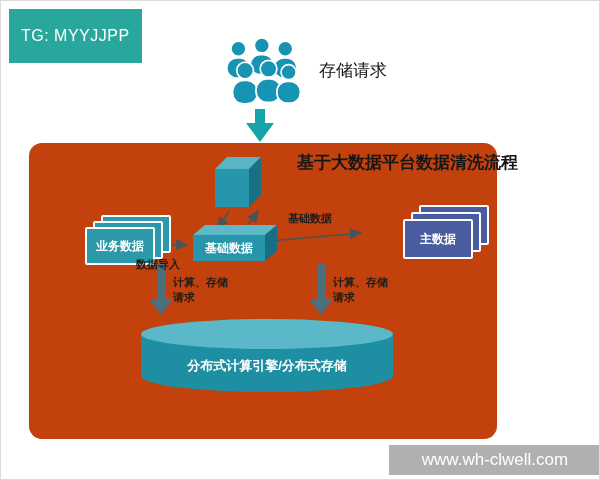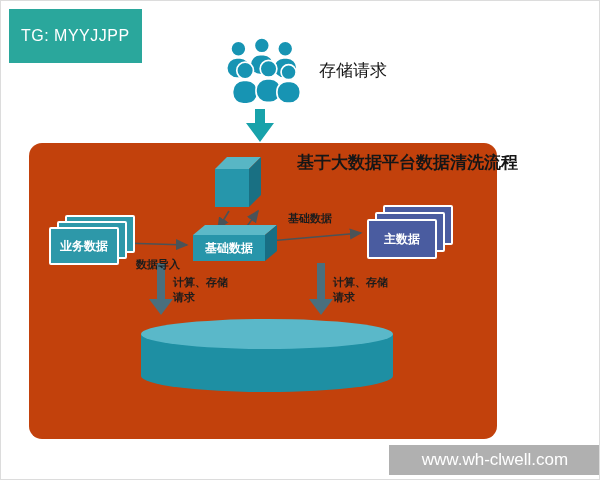--- a/index.html
+++ b/index.html
@@ -29,21 +29,21 @@
     white-space:nowrap;
   }
   
   .cube{position:absolute;left:186px;top:12px;width:46px;height:54px;}
   .cube-label{
     position:absolute;left:0;top:14px;width:34px;height:38px;display:flex;
     align-items:center;justify-content:center;text-align:center;
   }
   .cube-label span{display:block;width:24px;font-size:11px;line-height:1.25;color:#fff;font-weight:bold;}
   
-  .stack{position:absolute;width:86px;height:54px;}
+  .stack{position:absolute;width:86px;height:54px;margin-left:36px;}
   .stack .sheet{
     position:absolute;width:70px;height:38px;box-sizing:border-box;
     border:2px solid #fff;background:#2d98a9;border-radius:2px;
   }
   .stack .s-back{left:16px;top:0;}
   .stack .s-mid{left:8px;top:6px;}
   .stack .s-front{left:0;top:12px;display:flex;align-items:center;justify-content:center;}
   .stack .s-front span{font-size:12px;font-weight:bold;color:#fff;}
   .stack-business{left:20px;top:72px;}
   .stack-master{left:338px;top:62px;text-align:center;}
@@ -172,20 +172,21 @@
     </div>
 
     <div class="edge-label lbl-import">数据导入</div>
     <div class="edge-label lbl-clean">基础数据</div>
     <div class="edge-label lbl-req-left">计算、存储请求</div>
     <div class="edge-label lbl-req-right">计算、存储请求</div>
 
     <div class="cylinder">
       <div class="cyl-body"></div>
       <div class="cyl-top"></div>
+      <div class="cyl-label">分布式计算引擎/分布式存储</div>
     </div>
 
   </div>
 
   <div class="watermark">
     <span>www.wh-clwell.com</span>
   </div>
 
 </div>
 

